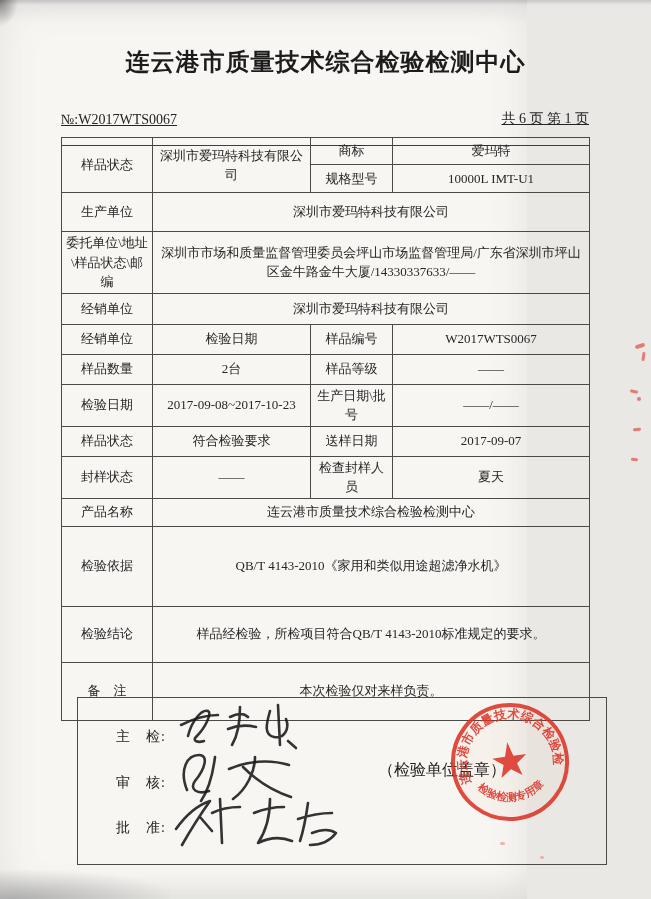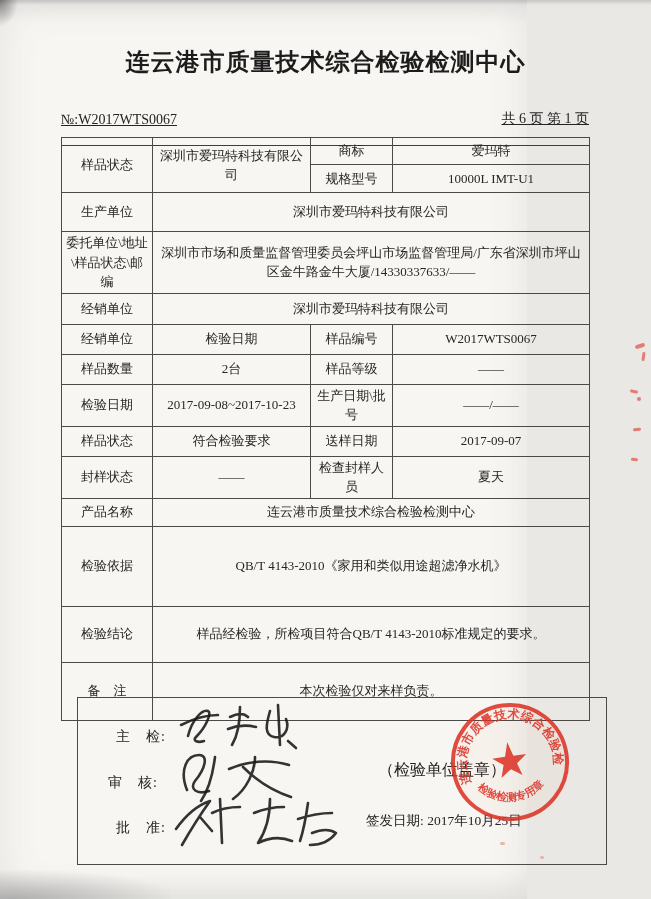--- a/index.html
+++ b/index.html
@@ -48,21 +48,21 @@
   tr.h30 td{height:28px} tr.h29 td{height:27px}
   tr.h36 td{height:34px} tr.h27b td{height:25px}
   tr.h79 td{height:77px} tr.h55 td{height:53px} tr.h57b td{height:55px}
   td.left-val{text-align:left;padding-left:11px;}
 
   .sign-box{
     position:absolute;left:61px;top:697px;width:528px;height:166px;
     border:1.5px solid #4a4a48;font-size:14px;color:#242424;margin-left:16px;
   }
   .sig-label{position:absolute;letter-spacing:1px;}
-  .lab1{left:38px;top:30px}.lab2{left:30px;top:76px}.lab3{left:38px;top:121px}
+  .lab1{left:38px;top:30px}.lab2{left:38px;top:76px}.lab3{left:38px;top:121px}
   .seal-note{position:absolute;left:300px;top:62px;font-size:16px;font-family:Liberation Mono, monospace;}
   .issue-date{position:absolute;left:288px;top:114px;font-size:13.5px;}
   .sig{position:absolute;}
   .sig path{fill:none;stroke:#181818;stroke-width:2.6;stroke-linecap:round;stroke-linejoin:round;opacity:.88;}
   .sig1{left:98px;top:4px}.sig2{left:93px;top:50px}.sig3{left:88px;top:96px}
 
   .seal{
     position:absolute;left:448px;top:700px;width:124px;height:124px;
     transform:rotate(-8deg);opacity:.88;z-index:5;
   }
@@ -170,21 +170,20 @@
         <td colspan="3">本次检验仅对来样负责。</td>
       </tr>
     </tbody>
   </table>
 
   <div class="sign-box">
     <span class="sig-label lab1">主　检:</span>
     <span class="sig-label lab2">审　核:</span>
     <span class="sig-label lab3">批　准:</span>
     <span class="seal-note">（检验单位盖章）</span>
-    <span class="issue-date">签发日期: 2017年10月25日</span>
 
     <svg class="sig sig1" width="135" height="52" viewBox="0 0 135 52">
       <path d="M12 34 C16 18 26 7 32 9 C36 11 30 25 20 35 C16 39 22 41 28 39"></path>
       <path d="M5 23 C17 17 31 13 42 13"></path>
       <path d="M54 15 C62 11 68 11 72 15 M52 27 C62 23 72 23 80 25 M64 5 C64 19 62 33 56 43"></path>
       <path d="M94 9 C90 23 88 33 98 35 C108 37 114 27 110 17 M102 3 L104 43 M112 39 L120 46"></path>
     </svg>
     <svg class="sig sig2" width="150" height="58" viewBox="0 0 150 58">
       <path d="M16 42 C8 22 16 7 28 7 C38 7 34 21 24 33 C18 41 26 47 38 43"></path>
       <path d="M44 9 C42 25 38 41 30 53"></path>

